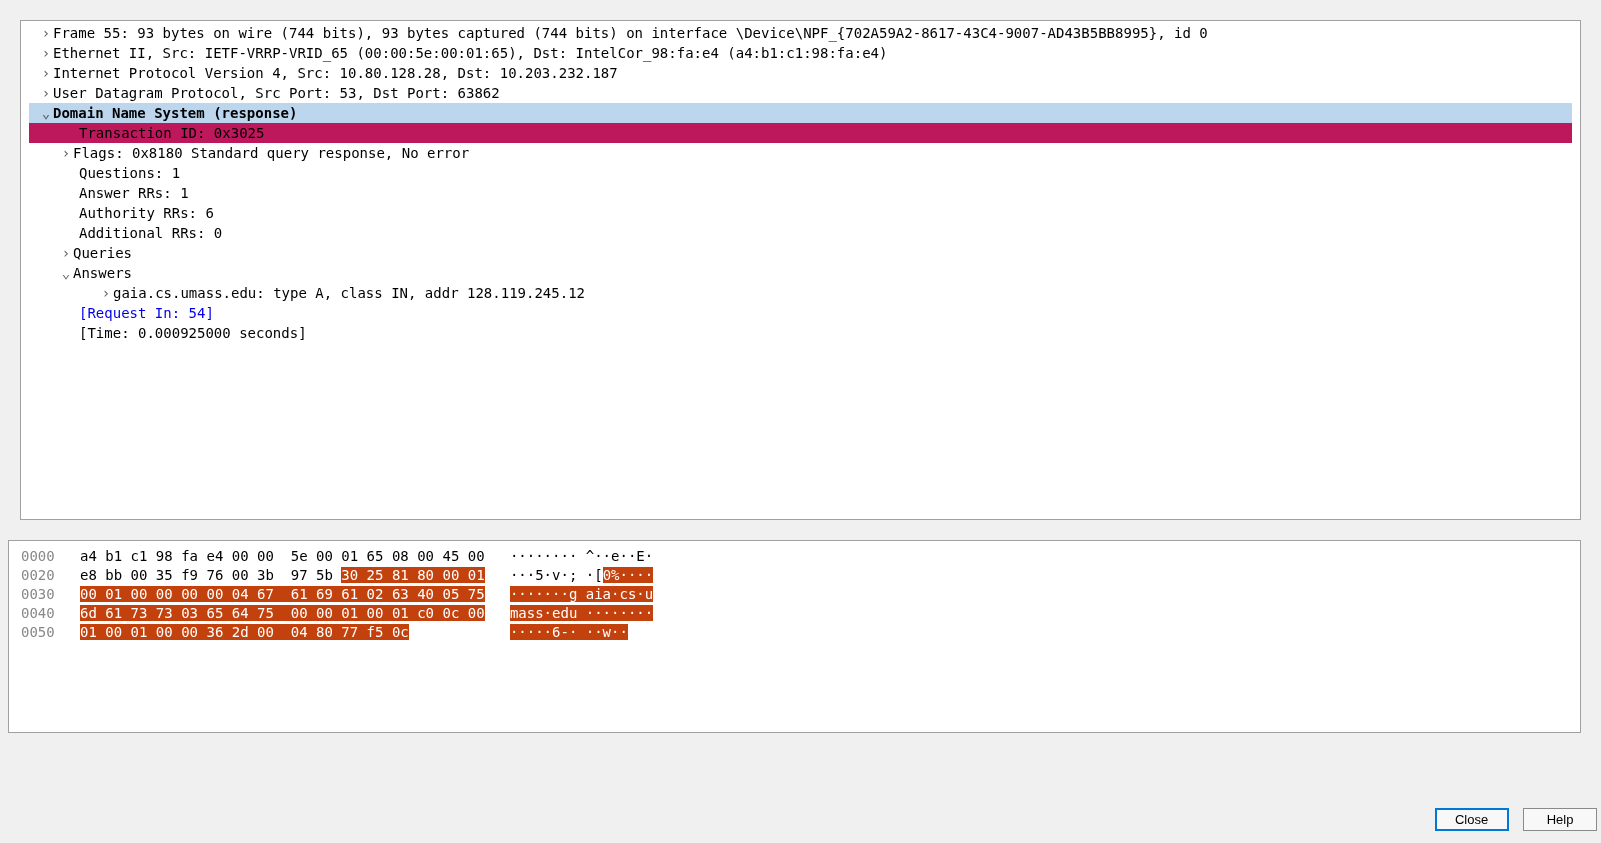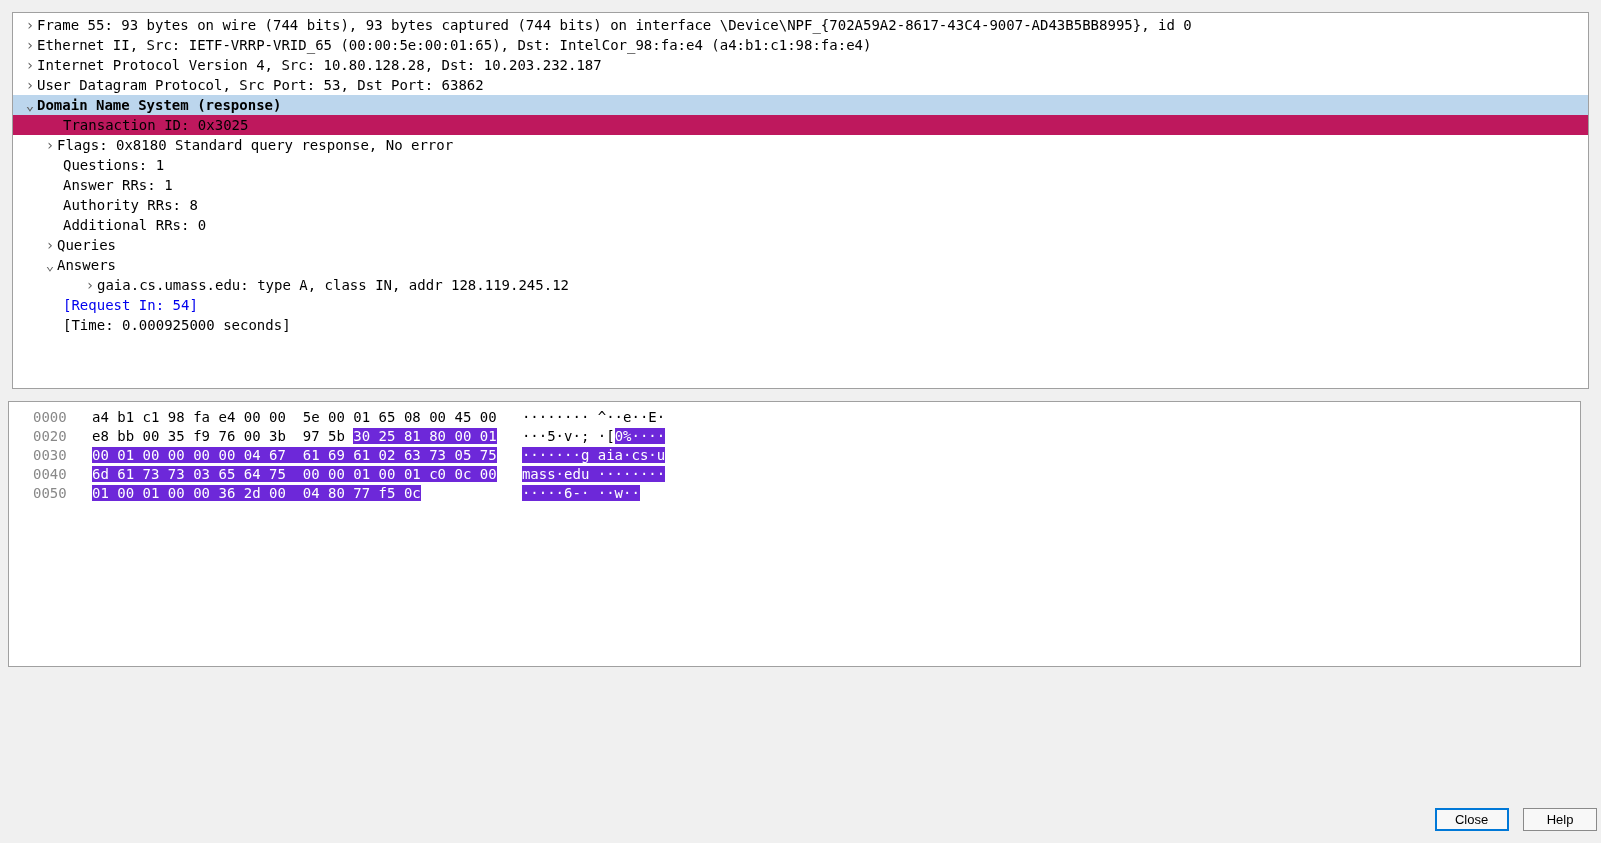--- a/index.html
+++ b/index.html
@@ -13,28 +13,28 @@
     color: #000;
     overflow: hidden;
   }
   .panel {
     background: #ffffff;
     border: 1px solid #a0a0a0;
     box-sizing: border-box;
     overflow: hidden;
   }
   .details-panel {
-    margin: 12px;
-    height: 377px;
-    padding: 2px 0;
+    margin: 20px;
+    height: 500px;
+    padding: 2px 8px;
   }
   .hex-panel {
     margin: 0 20px 8px 8px;
-    height: 266px;
-    padding: 6px 12px;
+    height: 193px;
+    padding: 6px 0;
   }
   .tree-row {
     white-space: pre;
     line-height: 20px;
     height: 20px;
     padding: 0 4px;
   }
   .tree-row.selected {
     background: #bcd6ed;
     font-weight: bold;
@@ -58,21 +58,21 @@
     cursor: pointer;
   }
   .hex-line {
     white-space: pre;
     line-height: 19px;
     padding: 0 12px;
     font-size: 14px;
   }
   .hex-off { color: #888888; }
   .hex-sel {
-    background: #6d28d9;
+    background: #c2410c;
     color: #ffffff;
   }
   .button-bar {
     position: absolute;
     bottom: 12px;
     right: 4px;
   }
   .btn {
     display: inline-block;
     min-width: 74px;
@@ -98,33 +98,33 @@
 <div class="panel details-panel">
   <div class="tree-row indent0"><span class="expander">›</span><span>Frame 55: 93 bytes on wire (744 bits), 93 bytes captured (744 bits) on interface \Device\NPF_{702A59A2-8617-43C4-9007-AD43B5BB8995}, id 0</span></div>
   <div class="tree-row indent0"><span class="expander">›</span><span>Ethernet II, Src: IETF-VRRP-VRID_65 (00:00:5e:00:01:65), Dst: IntelCor_98:fa:e4 (a4:b1:c1:98:fa:e4)</span></div>
   <div class="tree-row indent0"><span class="expander">›</span><span>Internet Protocol Version 4, Src: 10.80.128.28, Dst: 10.203.232.187</span></div>
   <div class="tree-row indent0"><span class="expander">›</span><span>User Datagram Protocol, Src Port: 53, Dst Port: 63862</span></div>
   <div class="tree-row indent0 selected"><span class="expander">⌄</span><span>Domain Name System (response)</span></div>
   <div class="tree-row indent2 selected-alt"><span>Transaction ID: 0x3025</span></div>
   <div class="tree-row indent1"><span class="expander">›</span><span>Flags: 0x8180 Standard query response, No error</span></div>
   <div class="tree-row indent2"><span>Questions: 1</span></div>
   <div class="tree-row indent2"><span>Answer RRs: 1</span></div>
-  <div class="tree-row indent2"><span>Authority RRs: 8</span></div>
+  <div class="tree-row indent2"><span>Authority RRs: 6</span></div>
   <div class="tree-row indent2"><span>Additional RRs: 0</span></div>
   <div class="tree-row indent1"><span class="expander">›</span><span>Queries</span></div>
   <div class="tree-row indent1"><span class="expander">⌄</span><span>Answers</span></div>
   <div class="tree-row indent3"><span class="expander">›</span><span>gaia.cs.umass.edu: type A, class IN, addr 128.119.245.12</span></div>
   <div class="tree-row indent2"><span class="link">[Request In: 54]</span></div>
   <div class="tree-row indent2"><span>[Time: 0.000925000 seconds]</span></div>
 </div>
 
 <div class="panel hex-panel">
   <div class="hex-line"><span class="hex-off">0000</span>   <span>a4 b1 c1 98 fa e4 00 00  5e 00 01 65 08 00 45 00</span>   <span>········ ^··e··E·</span></div>
   <div class="hex-line"><span class="hex-off">0020</span>   <span>e8 bb 00 35 f9 76 00 3b  97 5b </span><span class="hex-sel">30 25 81 80 00 01</span>   <span>···5·v·; ·[</span><span class="hex-sel">0%····</span></div>
-  <div class="hex-line"><span class="hex-off">0030</span>   <span class="hex-sel">00 01 00 00 00 00 04 67  61 69 61 02 63 73 05 75</span>   <span class="hex-sel">·······g aia·cs·u</span></div>
+  <div class="hex-line"><span class="hex-off">0030</span>   <span class="hex-sel">00 01 00 00 00 00 04 67  61 69 61 02 63 40 05 75</span>   <span class="hex-sel">·······g aia·cs·u</span></div>
   <div class="hex-line"><span class="hex-off">0040</span>   <span class="hex-sel">6d 61 73 73 03 65 64 75  00 00 01 00 01 c0 0c 00</span>   <span class="hex-sel">mass·edu ········</span></div>
   <div class="hex-line"><span class="hex-off">0050</span>   <span class="hex-sel">01 00 01 00 00 36 2d 00  04 80 77 f5 0c</span>            <span class="hex-sel">·····6-· ··w··</span></div>
 </div>
 
 <div class="button-bar">
   <span class="btn default">Close</span>
   <span class="btn">Help</span>
 </div>
 
 </body></html>

